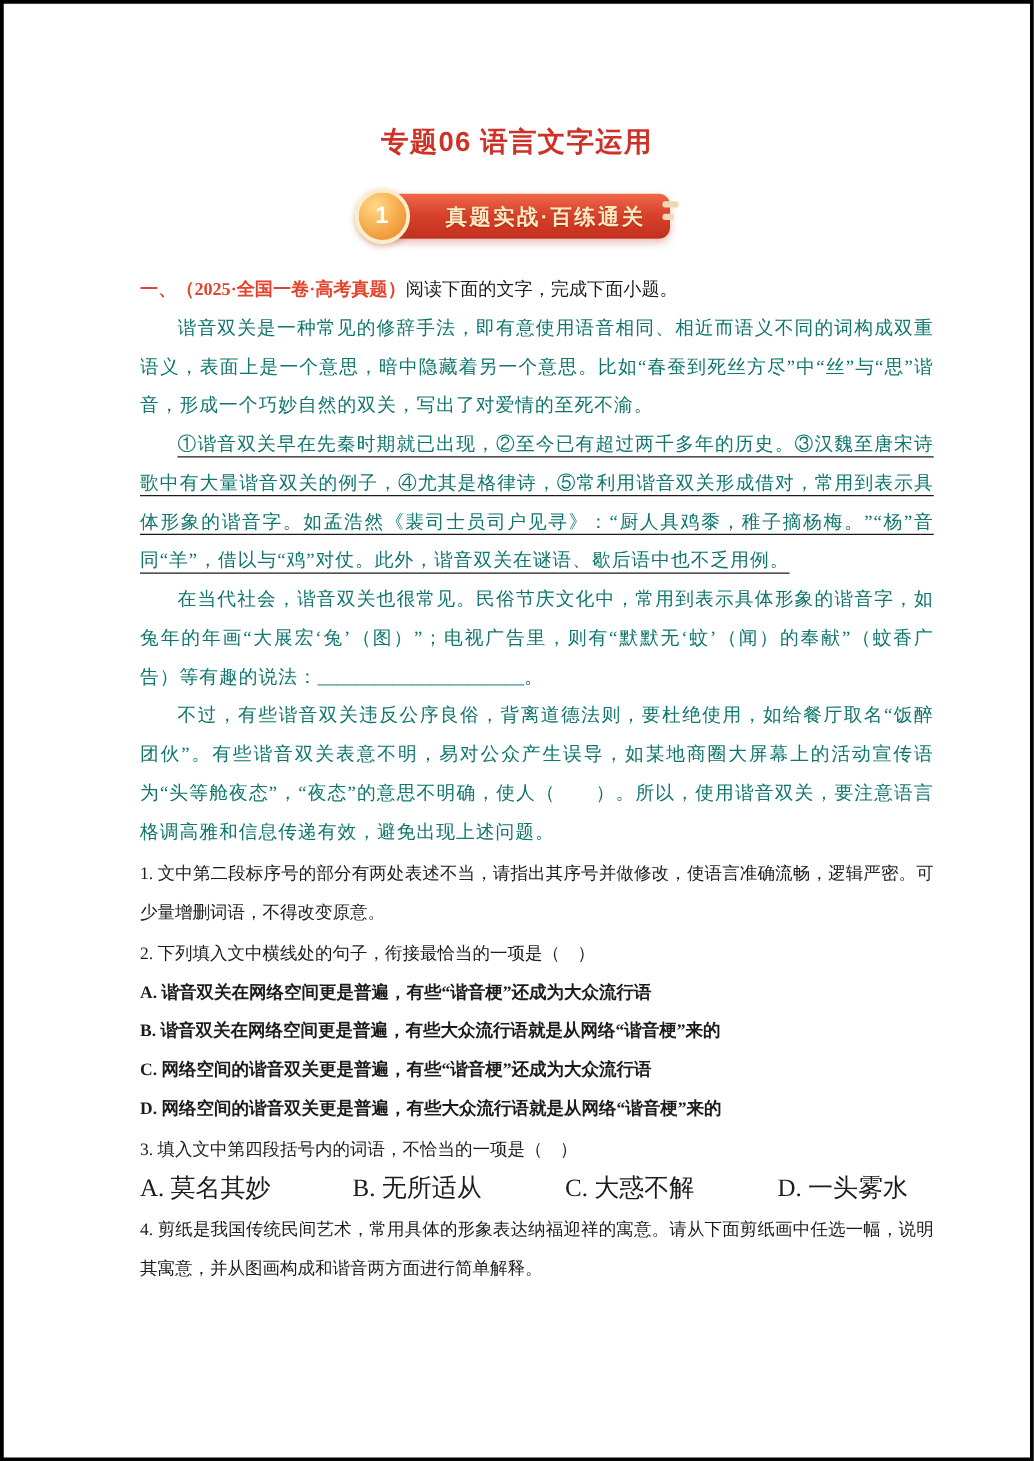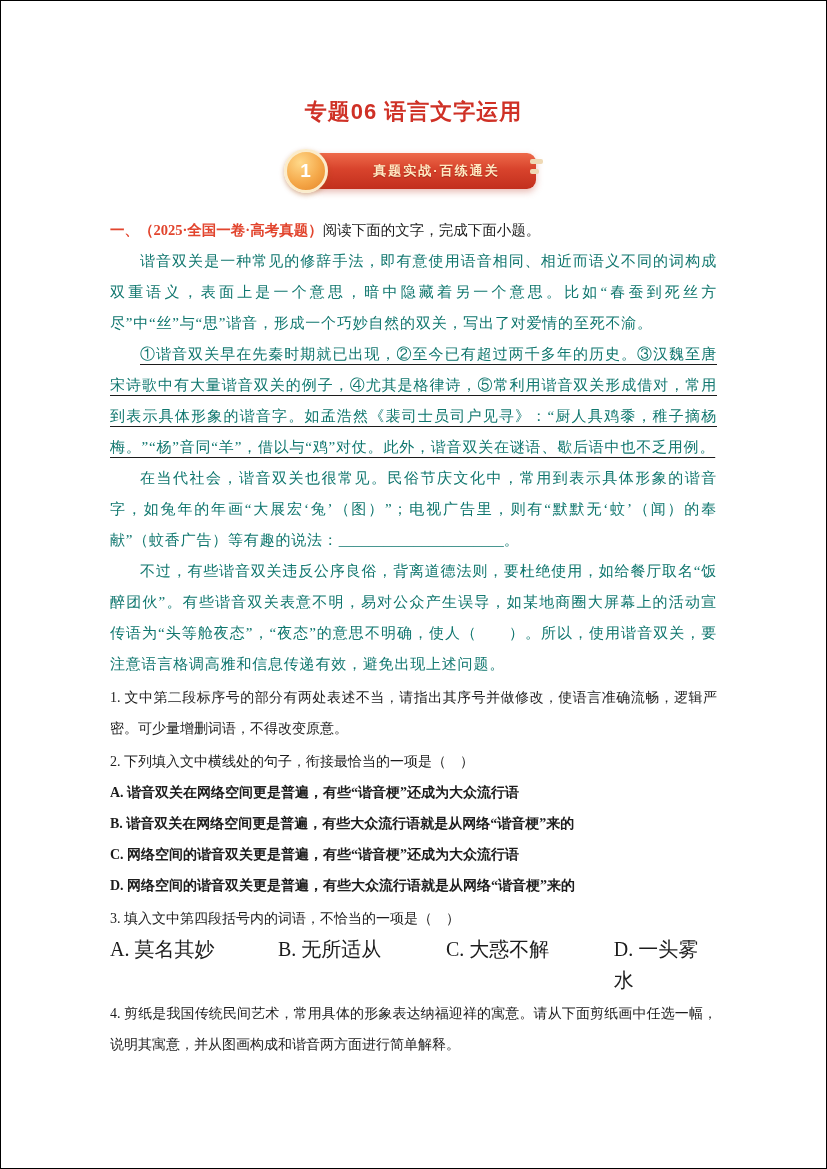--- a/index.html
+++ b/index.html
@@ -6,23 +6,23 @@
   body {
     background: #efefef;
     font-family: "Liberation Serif", "DejaVu Serif", serif;
   }
   .page {
     position: relative;
     width: 827px;
     height: 1169px;
     margin: 0 auto;
     background: #ffffff;
-    border: 1px solid #000000;
+    border: 3px solid #000000;
     box-sizing: border-box;
-    padding: 0 109px;
+    padding: 0 77px;
     overflow: hidden;
   }
   .doc-title {
     margin: 96px 0 0;
     text-align: center;
     color: #cf3126;
     font-size: 22px;
     font-weight: 700;
     font-family: "Liberation Sans", "DejaVu Sans", sans-serif;
     letter-spacing: 1px;
@@ -43,21 +43,21 @@
     box-shadow: 0 3px 7px rgba(190, 60, 40, 0.35);
     display: flex;
     align-items: center;
     justify-content: center;
     padding-left: 26px;
   }
   .banner-label {
     color: #ffe9c2;
     font-family: "Liberation Sans", "DejaVu Sans", sans-serif;
     font-weight: 700;
-    font-size: 13px;
+    font-size: 17px;
     letter-spacing: 2px;
     text-shadow: 0 1px 1px rgba(120, 20, 10, 0.5);
     white-space: nowrap;
   }
   .banner-badge {
     position: absolute;
     left: -8px; top: 0;
     width: 44px; height: 44px;
     border-radius: 50%;
     background: radial-gradient(circle at 35% 28%, #ffd98a 0%, #f5a94a 55%, #e58427 100%);
@@ -72,21 +72,21 @@
   .banner-num {
     color: #ffffff;
     font-family: "Liberation Sans", sans-serif;
     font-weight: 700;
     font-size: 19px;
   }
   .deco { position: absolute; background: #efd9b4; border-radius: 2px; }
   .deco1 { width: 13px; height: 5px; right: -7px; top: 10px; }
   .deco2 { width: 9px;  height: 5px; right: -3px; top: 20px; }
   
-  .content { margin-top: 22px; }
+  .content { margin-top: 22px; margin-left: 32px; }
   p { margin: 0; }
   .intro {
     font-size: 14.5px;
     line-height: 31px;
     color: #1c1c1c;
   }
   .intro-lead { color: #e2452e; font-weight: 700; }
   .para {
     font-size: 15px;
     line-height: 31px;

